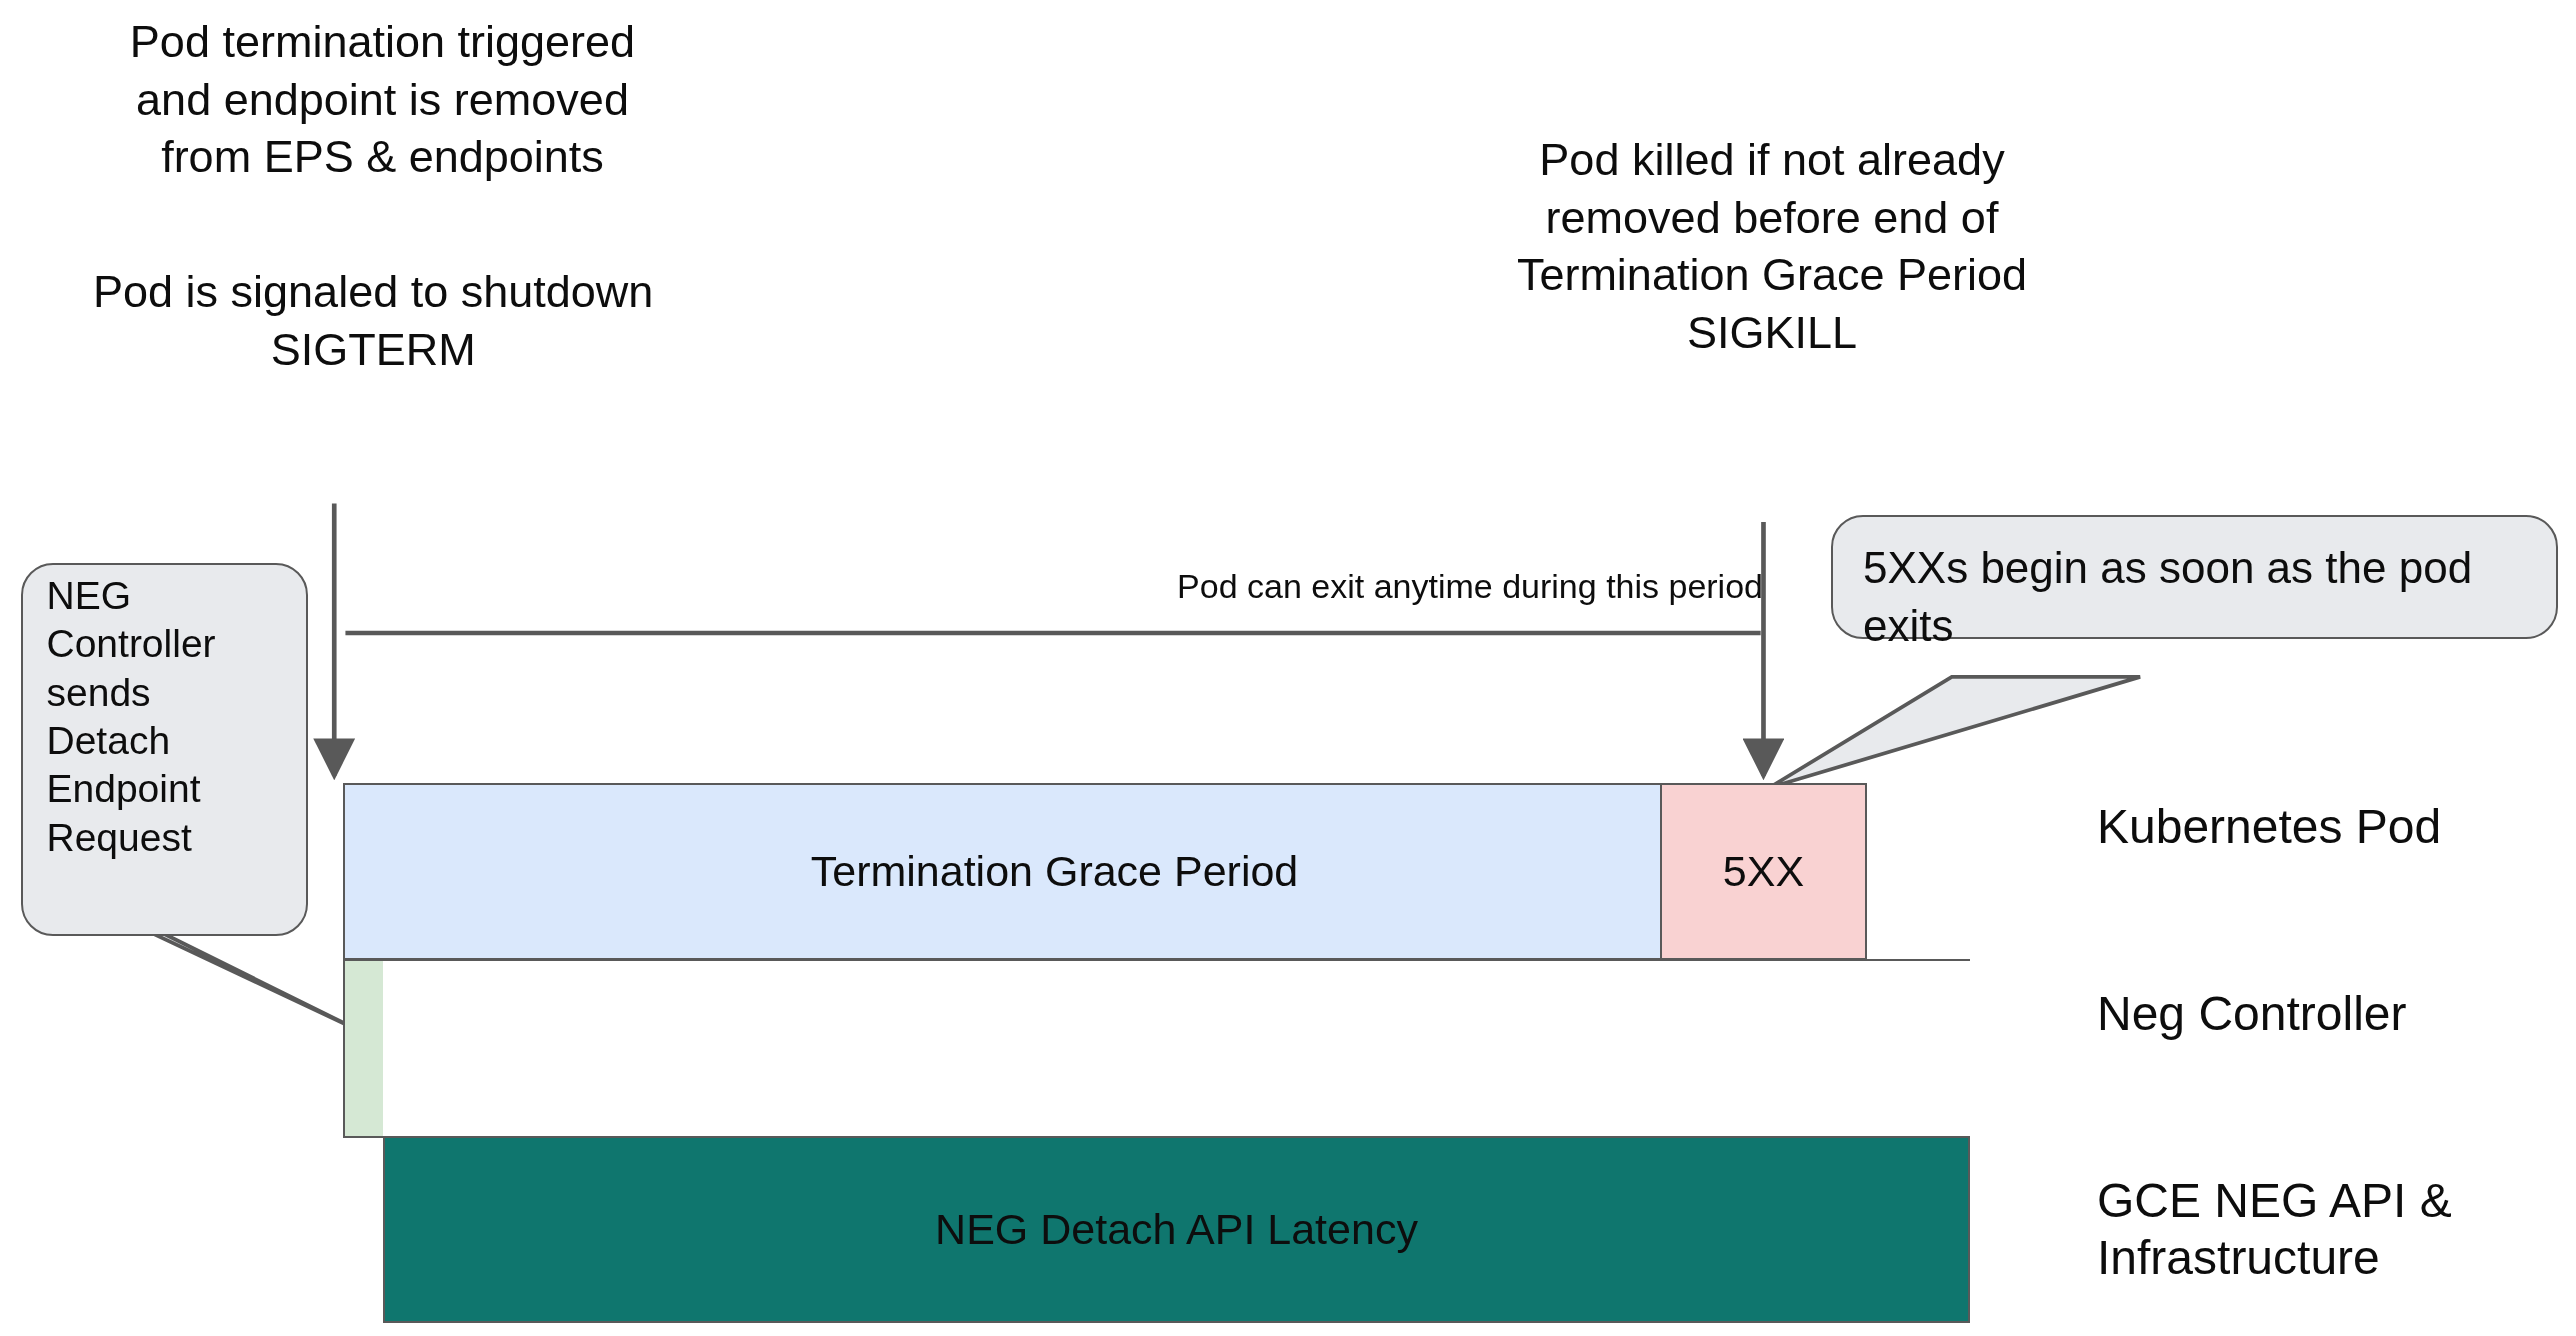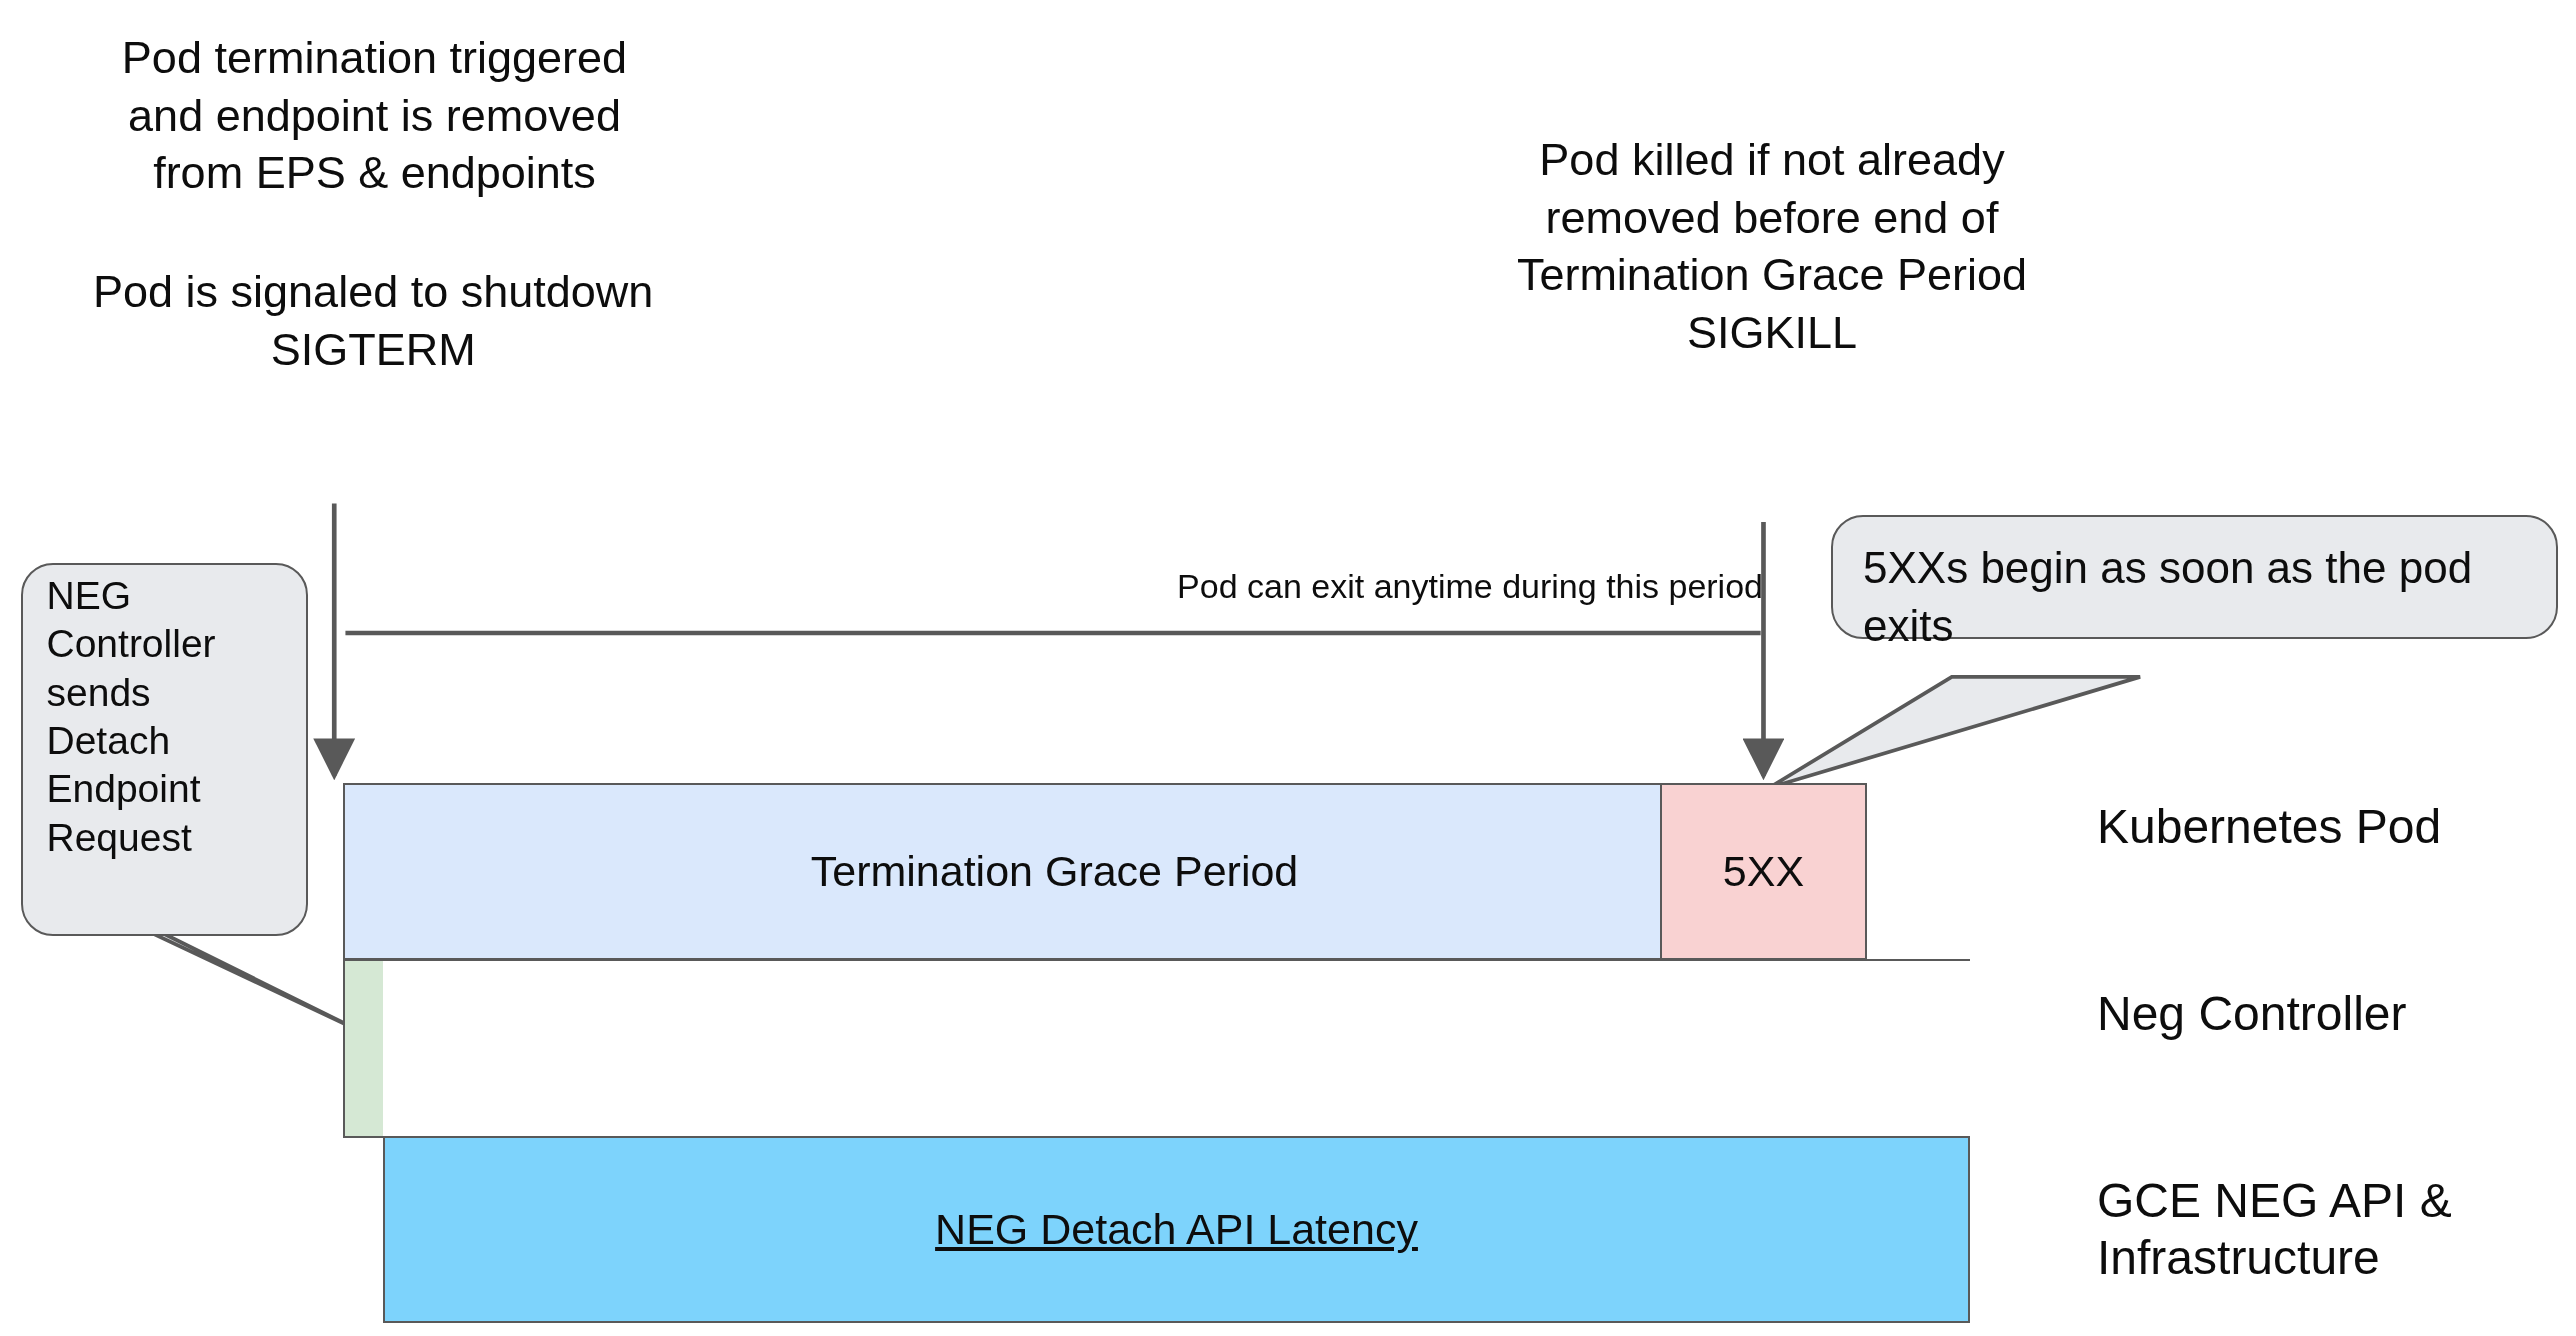--- a/index.html
+++ b/index.html
@@ -22,21 +22,21 @@
   
   .note {
     position: absolute;
     text-align: center;
     line-height: 1.28;
     font-size: 45px;
     color: #0d0d0d;
     white-space: pre-line;
     font-weight: 400;
   }
-  #note-termination  { left: 20px;   top: 13px;  width: 709px; margin-top: 16px; }
+  #note-termination  { left: 28px;   top: 13px;  width: 709px; }
   #note-sigterm      { left: 18.7px;   top: 263px; width: 709px; }
   #note-sigkill      { left: 1427px; top: 131px; width: 690px; }
 
   
   #span-label {
     position: absolute;
     left: 345px;
     top: 567px;
     width: 1418px;
     text-align: right;
@@ -167,21 +167,21 @@
   </div>
 
   <div class="bar" id="bar-neg-detach-req" style="background:#d5e8d4;">
     <span></span>
   </div>
 
   <div class="bar" id="bar-neg-row" style="border-left:none; border-right:none;">
     <span></span>
   </div>
 
-  <div class="bar" id="bar-api-latency" style="background:#7dd3fc;text-decoration:underline;">
+  <div class="bar" id="bar-api-latency" style="background:#0f766e;">
     <span>NEG Detach API Latency</span>
   </div>
 
   <div class="lane-label" id="lane-pod">Kubernetes Pod</div>
 
   <div class="lane-label" id="lane-neg">Neg Controller</div>
 
   <div class="lane-label" id="lane-gce">GCE NEG API &amp;
 Infrastructure</div>
 

